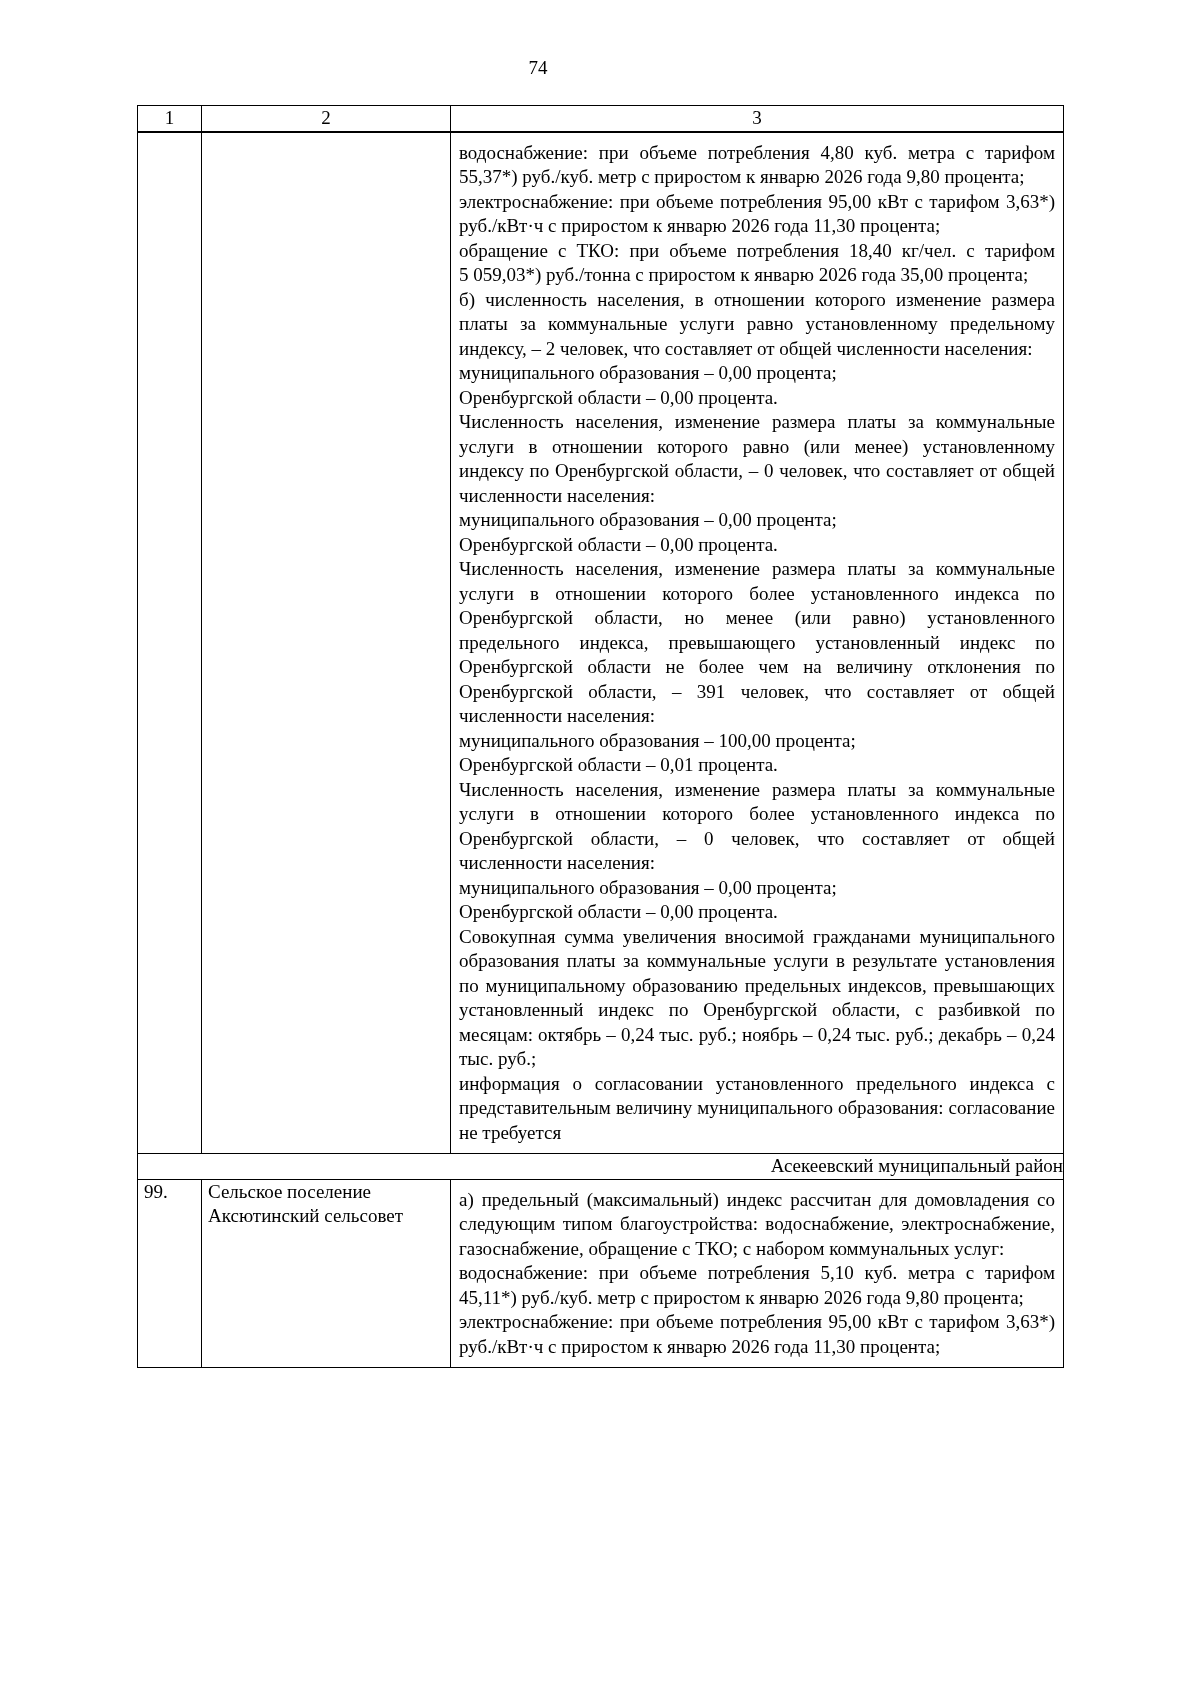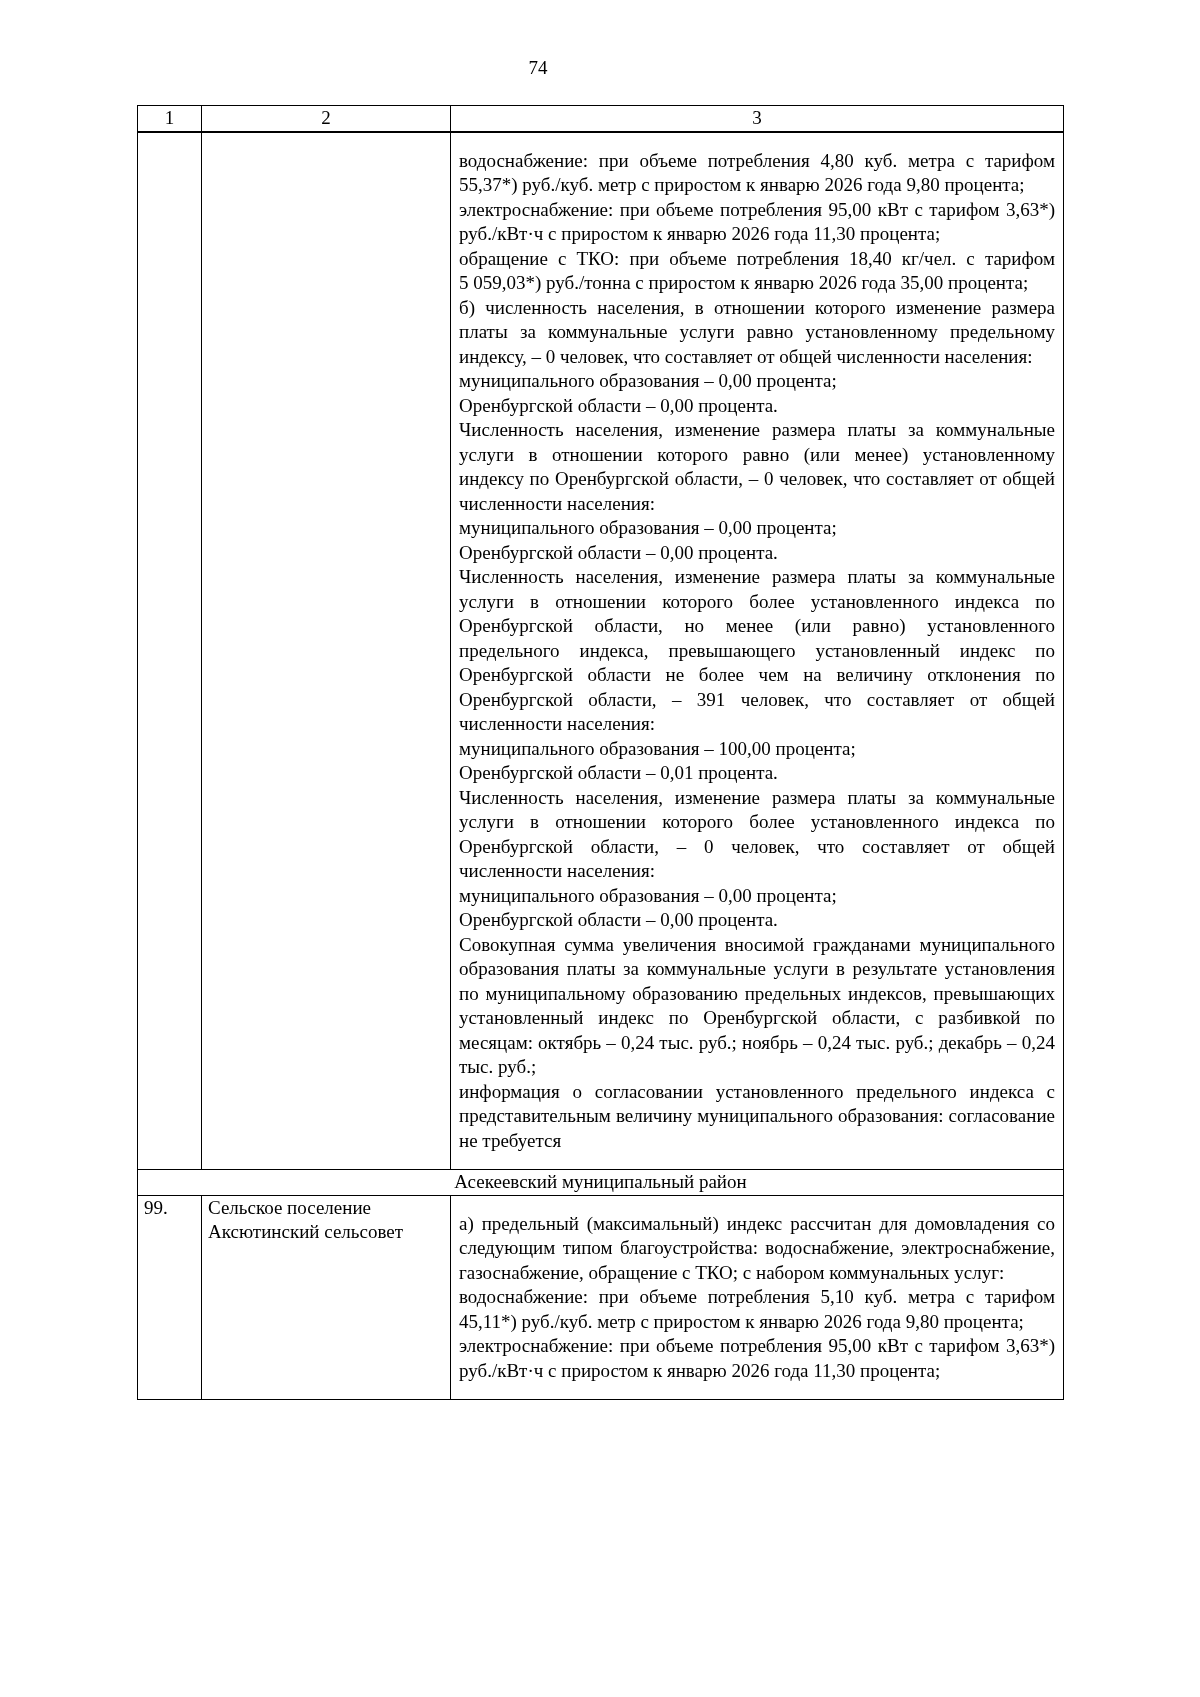--- a/index.html
+++ b/index.html
@@ -49,28 +49,28 @@
   }
   .doc-table td.cell-num {
     text-align: left;
   }
   .doc-table td.cell-muni {
     white-space: pre-line;
     text-align: left;
   }
   .doc-table td.cell-text {
     text-align: justify;
-    padding: 16px 8px;
+    padding: 8px 8px;
   }
   .doc-table td.cell-text p {
     margin: 0;
     text-align: justify;
   }
   .doc-table td.section-cell {
-    text-align: center;
+    text-align: right;
     padding: 0;
   }
 </style>
 </head>
 <body>
 
 <div class="page-number">74</div>
 
 <table class="doc-table">
   <colgroup>
@@ -86,21 +86,21 @@
     </tr>
   </thead>
   <tbody>
     <tr>
       <td class="cell-num"></td>
       <td class="cell-muni"></td>
       <td class="cell-text">
           <p>водоснабжение: при объеме потребления 4,80 куб. метра с тарифом 55,37*) руб./куб. метр с приростом к январю 2026 года 9,80 процента;</p>
           <p>электроснабжение: при объеме потребления 95,00 кВт с тарифом 3,63*) руб./кВт·ч с приростом к январю 2026 года 11,30 процента;</p>
           <p>обращение с ТКО: при объеме потребления 18,40 кг/чел. с тарифом 5&nbsp;059,03*) руб./тонна с приростом к январю 2026 года 35,00 процента;</p>
-          <p>б) численность населения, в отношении которого изменение размера платы за коммунальные услуги равно установленному предельному индексу, – 0 человек, что составляет от общей численности населения:</p>
+          <p>б) численность населения, в отношении которого изменение размера платы за коммунальные услуги равно установленному предельному индексу, – 2 человек, что составляет от общей численности населения:</p>
           <p>муниципального образования – 0,00 процента;</p>
           <p>Оренбургской области – 0,00 процента.</p>
           <p>Численность населения, изменение размера платы за коммунальные услуги в отношении которого равно (или менее) установленному индексу по Оренбургской области, – 0 человек, что составляет от общей численности населения:</p>
           <p>муниципального образования – 0,00 процента;</p>
           <p>Оренбургской области – 0,00 процента.</p>
           <p>Численность населения, изменение размера платы за коммунальные услуги в отношении которого более установленного индекса по Оренбургской области, но менее (или равно) установленного предельного индекса, превышающего установленный индекс по Оренбургской области не более чем на величину отклонения по Оренбургской области, – 391 человек, что составляет от общей численности населения:</p>
           <p>муниципального образования – 100,00 процента;</p>
           <p>Оренбургской области – 0,01 процента.</p>
           <p>Численность населения, изменение размера платы за коммунальные услуги в отношении которого более установленного индекса по Оренбургской области, – 0&nbsp;человек, что составляет от общей численности населения:</p>
           <p>муниципального образования – 0,00 процента;</p>

